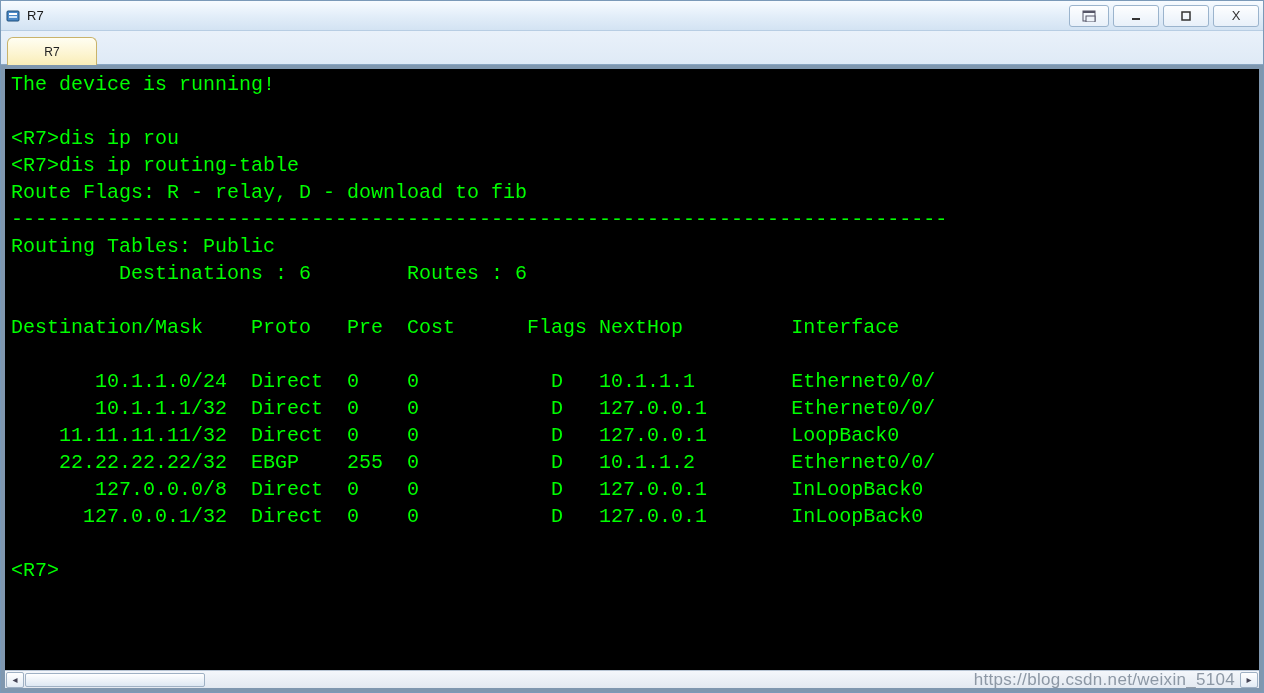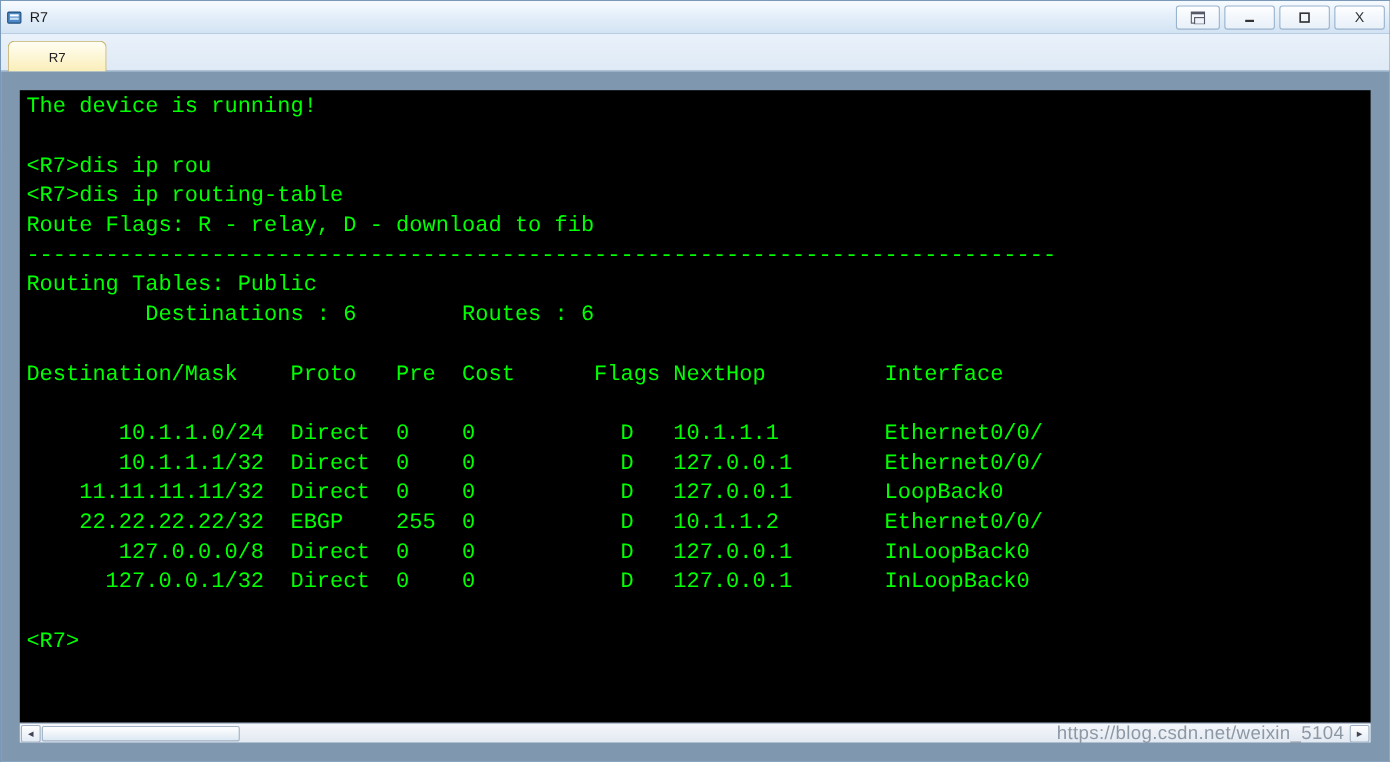--- a/index.html
+++ b/index.html
@@ -54,21 +54,21 @@
     border-top-left-radius:6px; border-top-right-radius:6px;
     background: linear-gradient(#fffef2,#fdf6d6 50%,#faeeb8);
     display:flex; align-items:center; justify-content:center;
     font-size:12px; color:#222;
     margin-right:2px;
     position:relative; top:1px;
   }
   .terminal-wrap {
     flex:1;
     background:#7f97af;
-    padding:17px;
+    padding:4px;
     display:flex; flex-direction:column;
     min-height:0;
   }
   .terminal {
     flex:1;
     background:#000;
     color:#00ff00;
     font-family: Consolas, "Courier New", monospace;
     font-size:20px;
     line-height:1.35;

